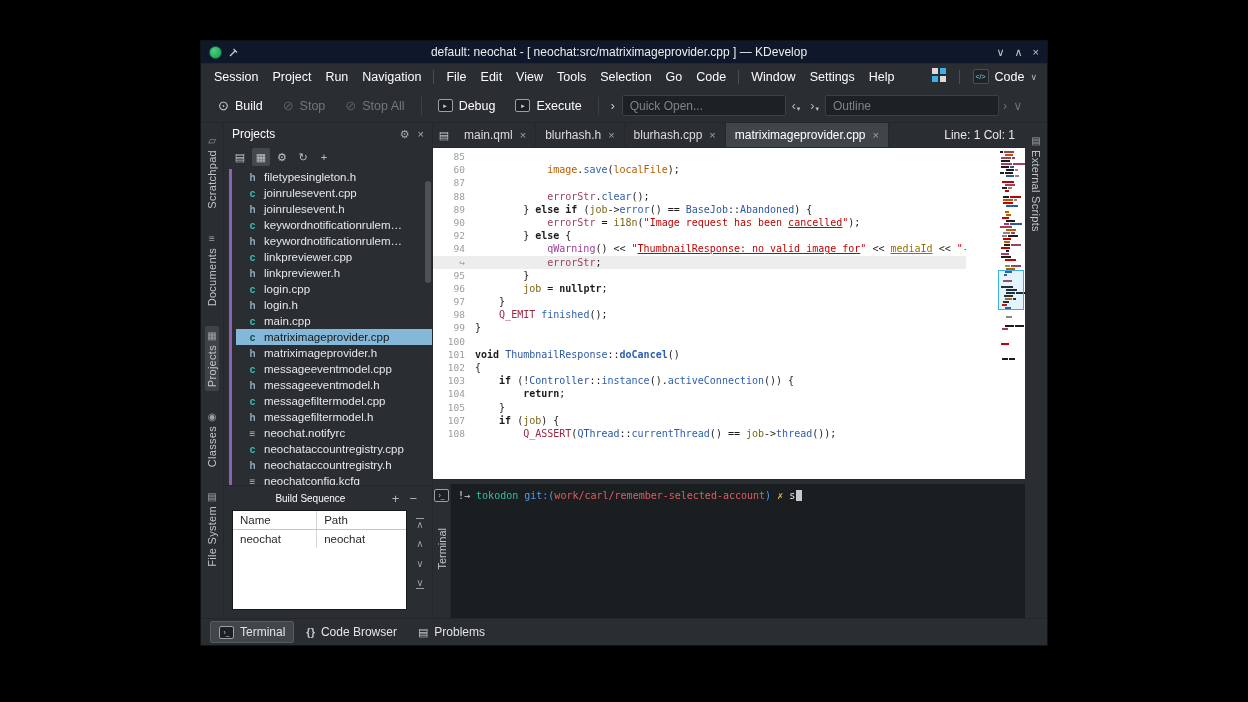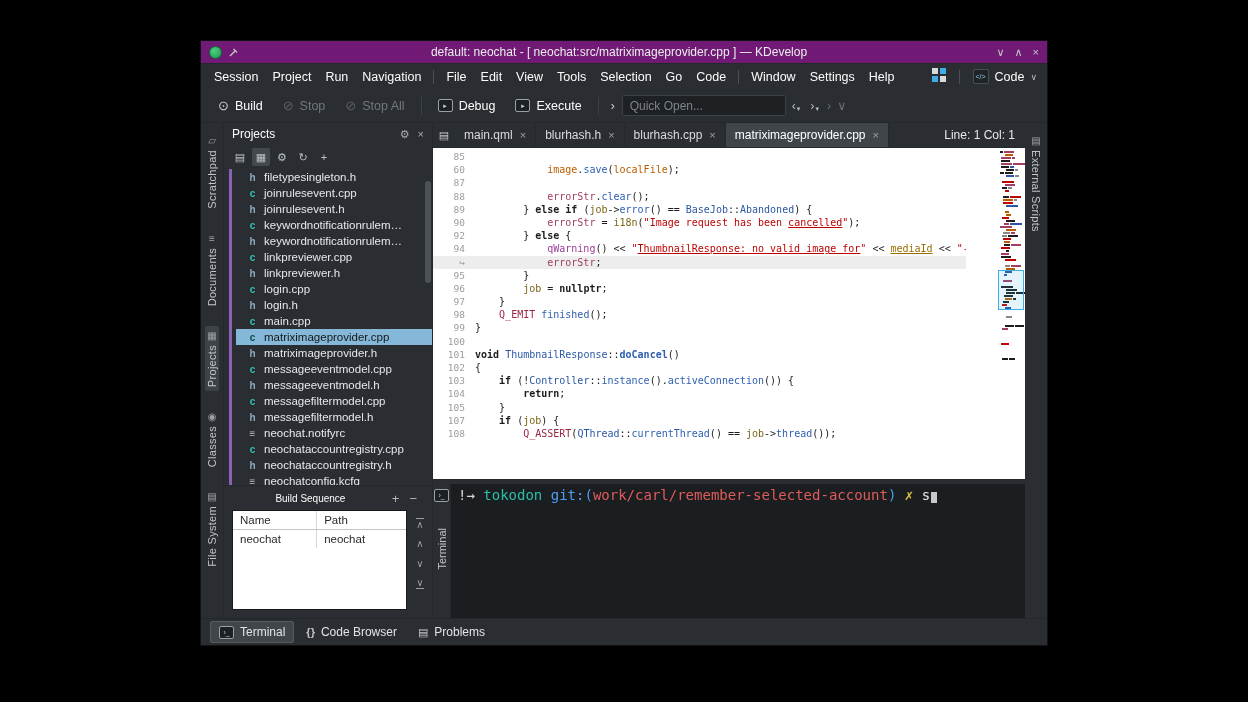--- a/index.html
+++ b/index.html
@@ -2,21 +2,21 @@
 <html><head>
 <meta charset="utf-8">
 <style>
   html,body{margin:0;padding:0;background:#000;}
   .screen{position:relative;width:1248px;height:702px;background:#000;overflow:hidden;
           font-family:"Liberation Sans",sans-serif;-webkit-font-smoothing:antialiased;}
   .window{position:absolute;left:200px;top:40px;width:848px;height:606px;background:#2a2e32;
           display:flex;flex-direction:column;color:#fcfcfc;font-size:12.5px;border:1px solid #101214;box-sizing:border-box;}
 
   
-  .titlebar{height:22px;flex:none;background:#701a75;display:flex;align-items:center;padding:0 8px;border-bottom:1px solid #24282b;}
+  .titlebar{height:22px;flex:none;background:#0f172a;display:flex;align-items:center;padding:0 8px;border-bottom:1px solid #24282b;}
   .tb-left{display:flex;align-items:center;gap:6px;width:50px;flex:none;}
   .app-dot{width:11px;height:11px;border-radius:50%;background:radial-gradient(circle at 35% 35%,#4cd07d,#1d9a50);border:1px solid #0d6b36;}
   .tb-title{flex:1;text-align:center;font-size:12px;color:#eceded;white-space:nowrap;overflow:hidden;text-overflow:ellipsis;}
   .tb-controls{display:flex;align-items:center;gap:10px;width:60px;flex:none;justify-content:flex-end;color:#c6c8ca;font-size:11px;}
 
   
   .menubar{height:25px;flex:none;display:flex;align-items:center;padding:0 6px;}
   .menu-item{padding:3px 7px;border-radius:2px;}
   .menu-sep{width:1px;height:14px;background:#4a4f54;margin:0 5px;}
   .menu-right{margin-left:auto;display:flex;align-items:center;gap:8px;padding-right:4px;}
@@ -111,21 +111,21 @@
   .mrow span{height:2px;display:block;}
   .mview{position:absolute;left:0;right:1px;top:122px;height:38px;border:1px solid #3daee9;background:rgba(61,174,233,.14);}
 
   .splitter{height:4px;flex:none;background:#2a2e32;border-top:1px solid #24282b;}
 
   
   .terminal{height:134px;flex:none;display:flex;background:#1b1e20;min-height:0;}
   .tstrip{width:17px;flex:none;background:#2a2e32;border-right:1px solid #24282b;display:flex;flex-direction:column;align-items:center;padding-top:5px;}
   .tstrip .sicon-term{margin-bottom:26px;}
   .tlabel{writing-mode:vertical-rl;transform:rotate(180deg);font-size:11px;color:#c2c5c7;}
-  .tbody{flex:1;padding:5px 7px;font-family:"DejaVu Sans Mono","Liberation Mono",monospace;font-size:14px;line-height:13px;}
+  .tbody{flex:1;padding:5px 7px;font-family:"DejaVu Sans Mono","Liberation Mono",monospace;font-size:10px;line-height:13px;}
   .tcursor{display:inline-block;width:6px;height:11px;background:#c9c9c9;vertical-align:text-bottom;margin-left:1px;}
 
   
   .statusbar{height:26px;flex:none;display:flex;align-items:center;gap:3px;padding:0 9px;border-top:1px solid #24282b;}
   .sbtn{display:flex;align-items:center;gap:6px;padding:3px 8px;border-radius:2px;font-size:12px;color:#e2e3e4;border:1px solid transparent;}
   .sbtn.active{background:#41464b;border-color:#575c61;}
   .sicon{color:#c0c4c8;font-size:11px;}
   .sicon-term,.icbox{width:13px;height:11px;border:1px solid #9aa0a5;border-radius:2px;font-size:7px;line-height:9px;color:#c9cdd1;display:flex;align-items:center;justify-content:center;background:#1d2124;}
   .pinline{display:flex;}
 </style>
@@ -207,20 +207,21 @@
         <span class="icbox">▸</span>
         <span>Execute</span>
       </span>
       <span class="tsep"></span>
       <span class="tbtn" style="padding:4px 5px;">
         <span class="ticon" style="font-size:12px;">›</span>
       </span>
       <input class="tfield" placeholder="Quick Open..." style="">
       <span class="navbtn">‹<span class="caret">▾</span></span>
       <span class="navbtn">›<span class="caret">▾</span></span>
+      <input class="tfield" style="width: 158px;" placeholder="Outline">
       <span class="tright">
         <span>›</span>
         <span>∨</span>
       </span>
     </div>
 
     <div class="bodyrow">
 
       <div class="ltabs" id="left-tabs">
           <div class="vtab">

